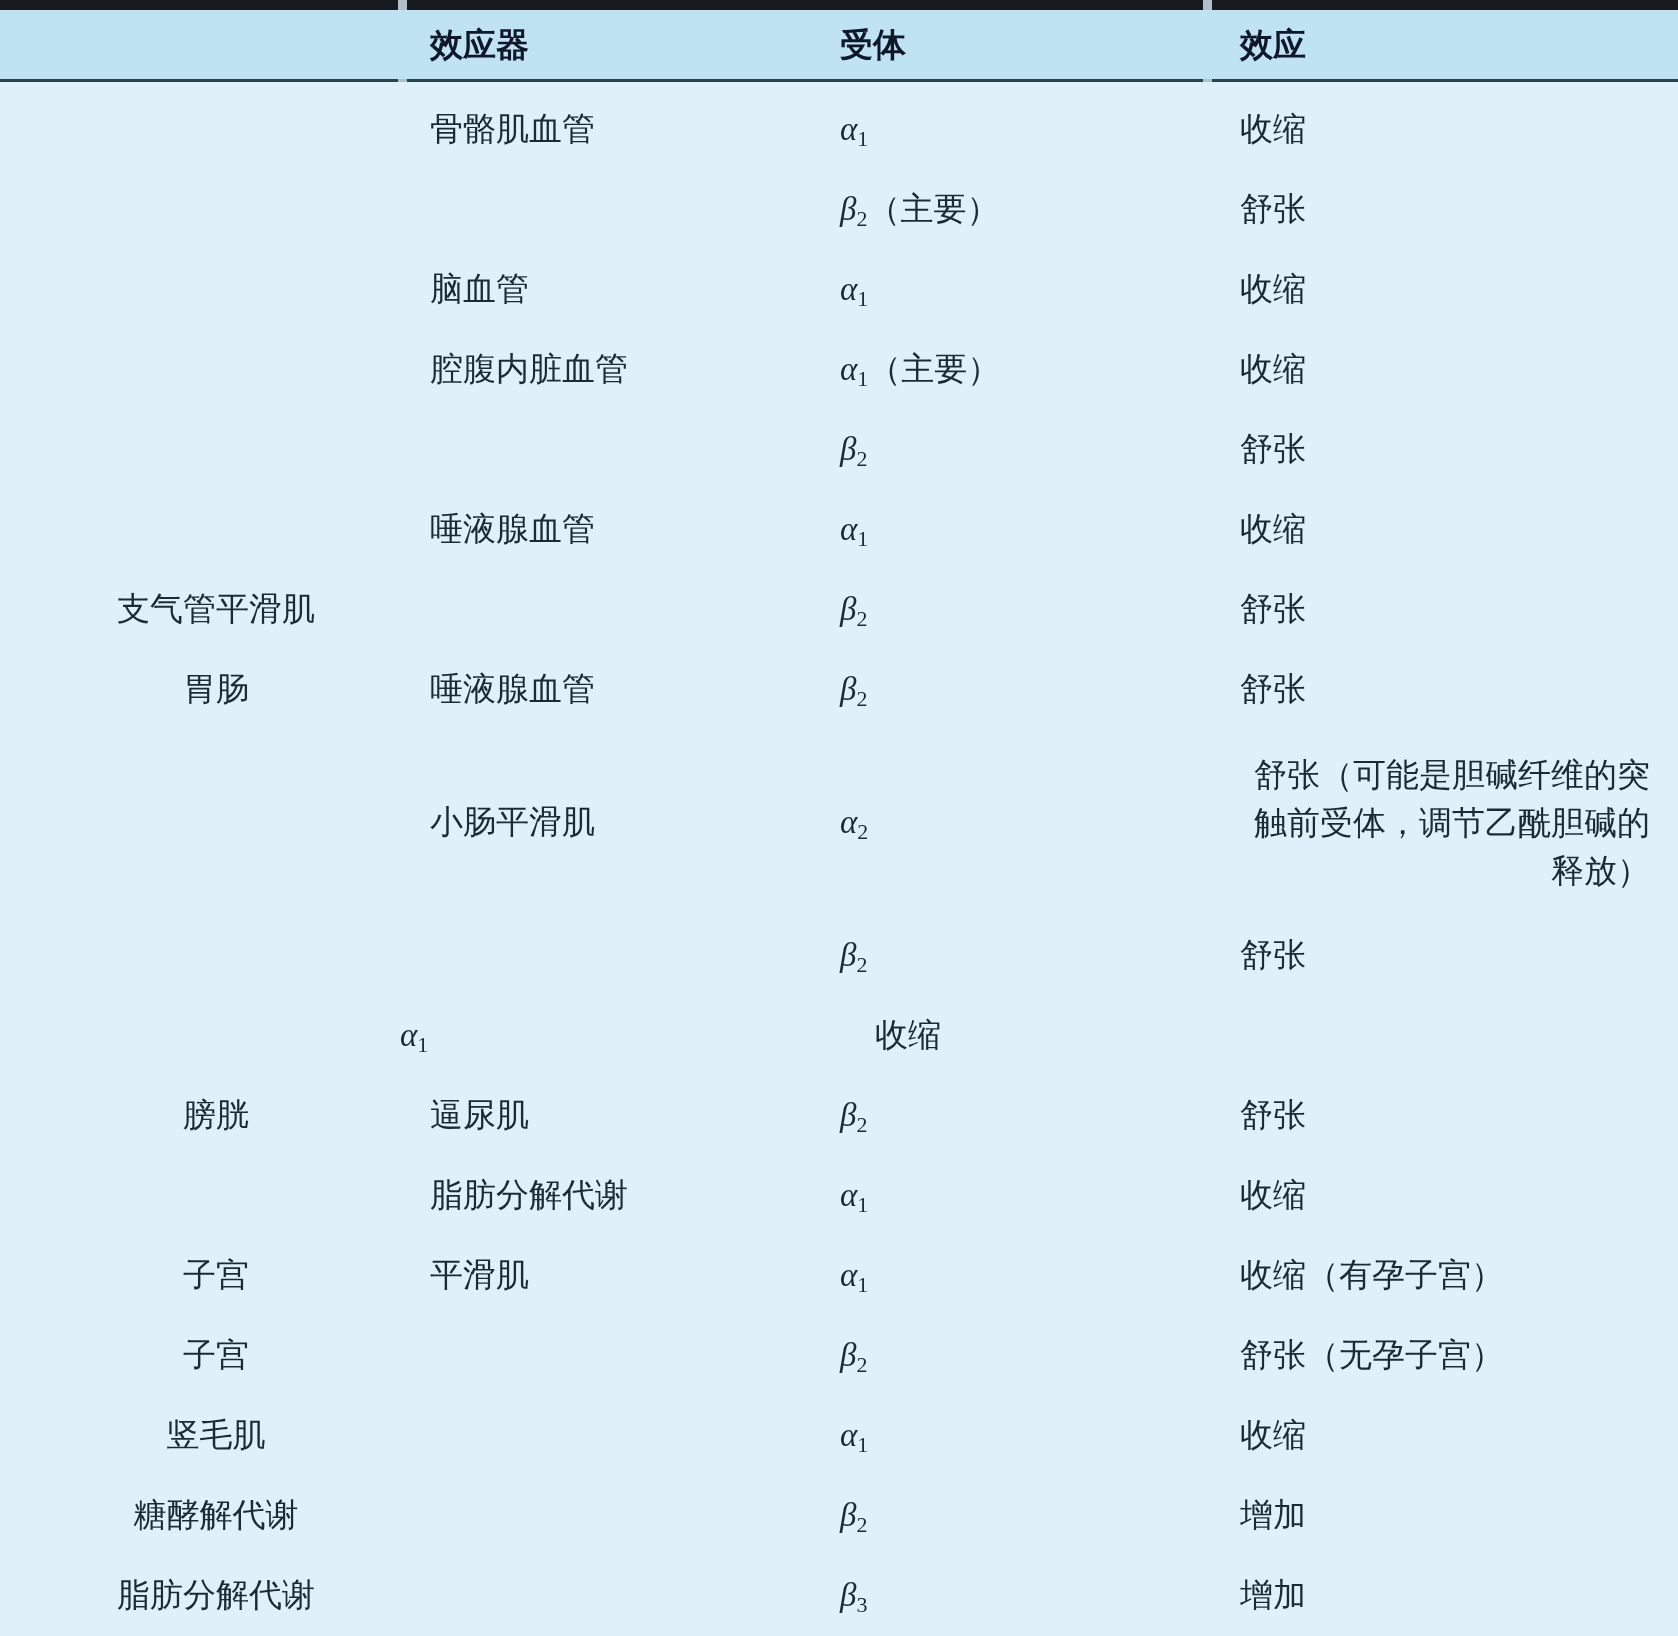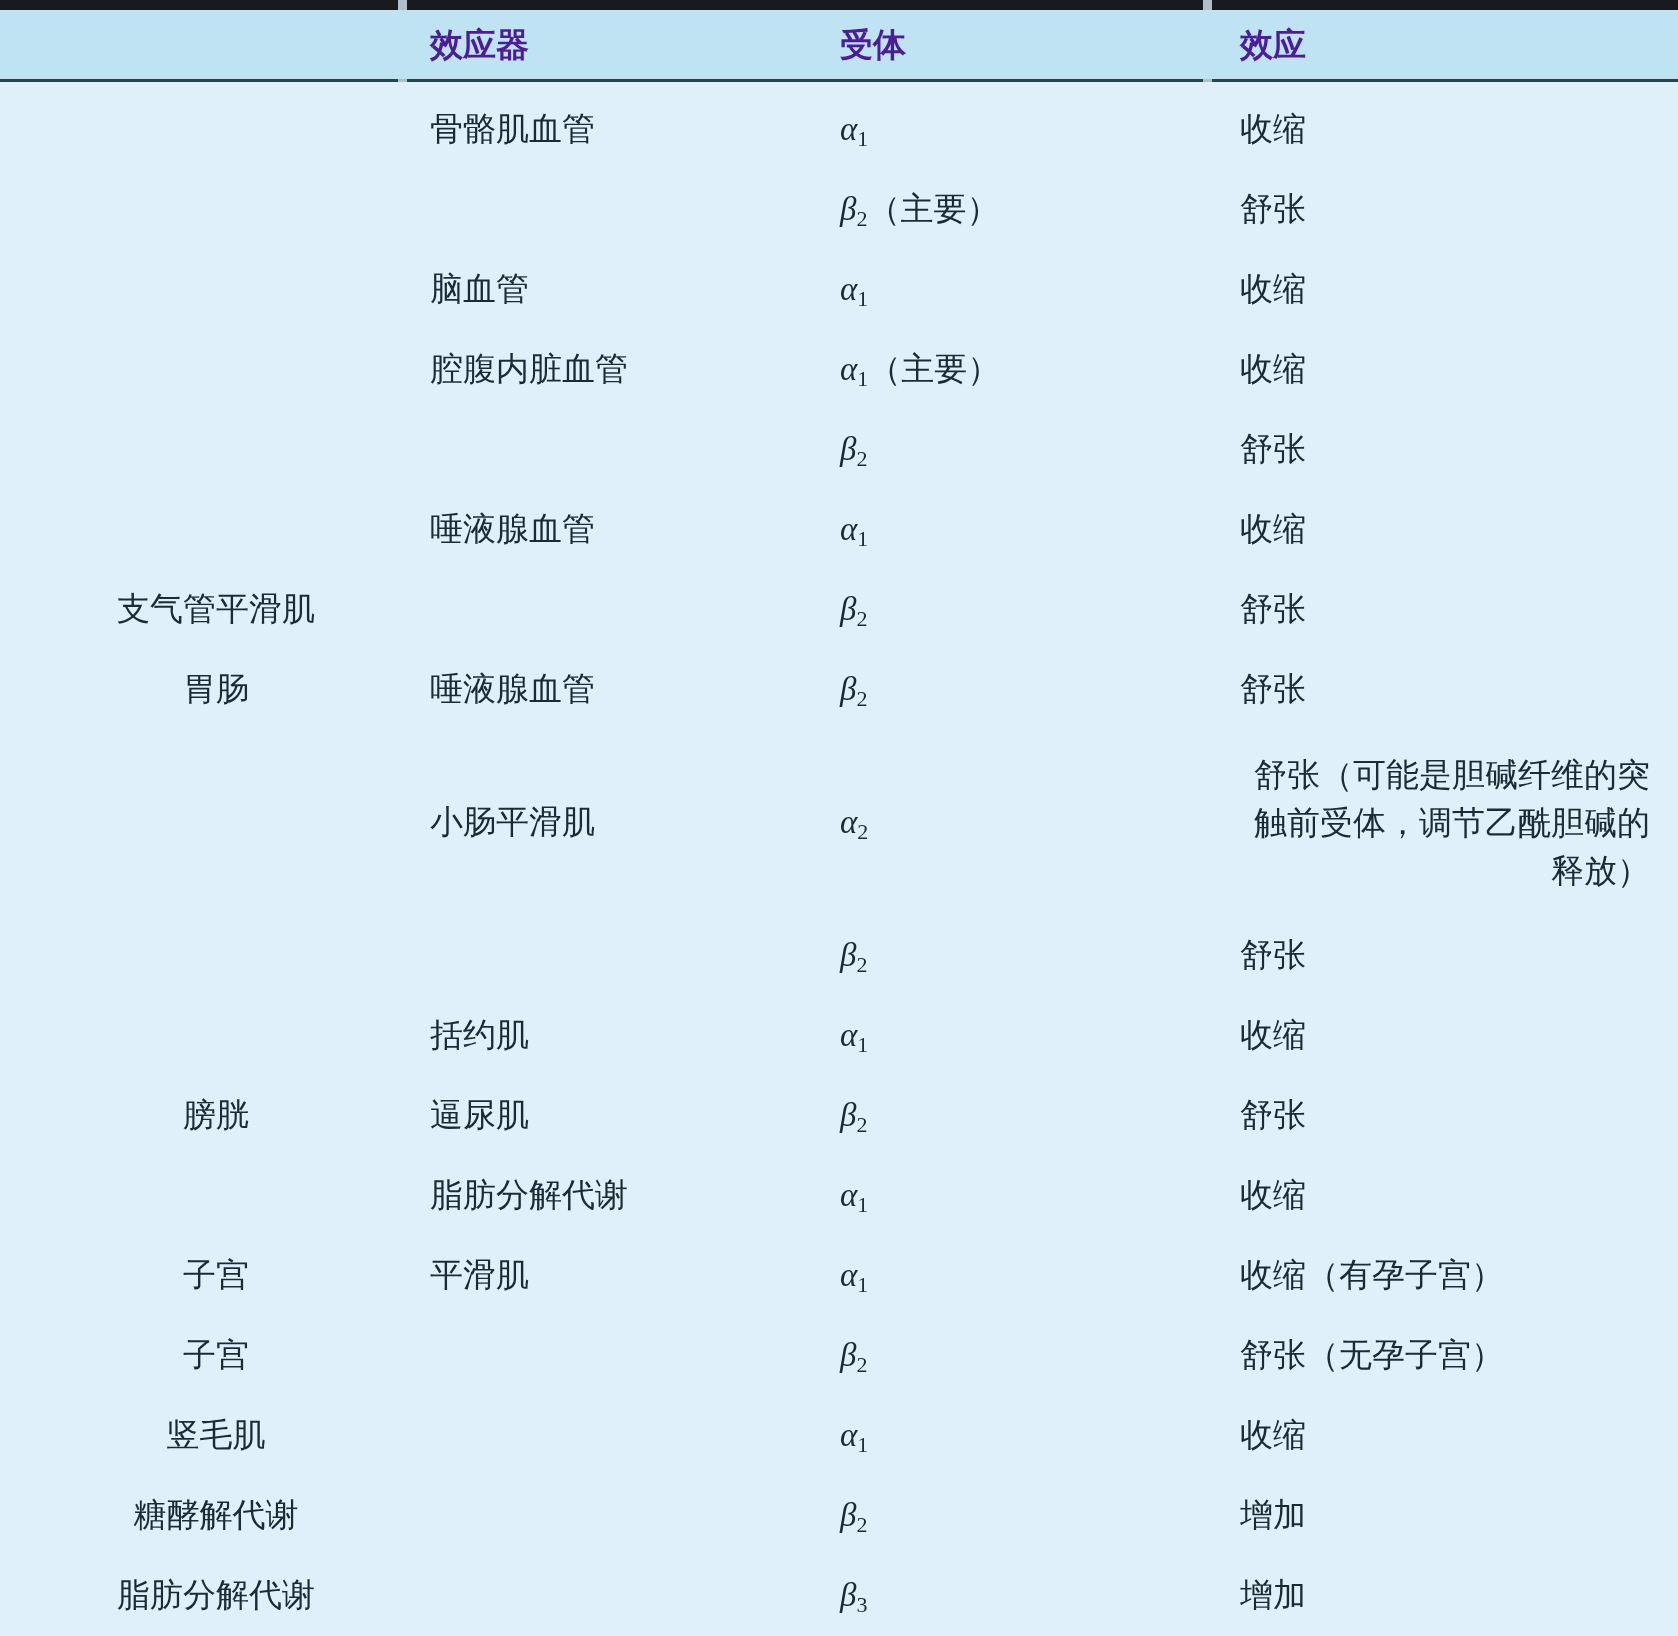--- a/index.html
+++ b/index.html
@@ -41,21 +41,21 @@
   }
   .grid-row{
     display:grid;
     grid-template-columns:400px 440px 365px 1fr;
     align-items:stretch;
   }
   .header-row{
     flex:0 0 auto;height:69px;
     background:var(--header-bg);
     font-family:"Liberation Sans","DejaVu Sans",sans-serif;
-    font-weight:700;font-size:34px;color:#4c1d95;
+    font-weight:700;font-size:34px;color:#0f172a;
   }
   .rows{flex:0 0 auto;display:flex;flex-direction:column;margin-top:8px;}
   .row{height:80px;background:var(--body-bg);}
   .row.tall{height:186px;}
   .cell{display:flex;align-items:center;font-size:33px;line-height:1.45;}
   .c1{padding-left:32px;justify-content:center;}
   .c2{padding-left:30px;}
   .c3{padding-left:0px;}
   .c4{padding-left:35px;padding-right:28px;text-align:right;}
   .row.tall .effect{max-width:410px;line-height:48px;}
@@ -224,23 +224,20 @@
       <span class="receptor"><span class="rbase">β</span><sub class="rsub">2</sub><span class="rnote"></span></span>
     </div>
     <div class="cell c4">
       <span class="effect">舒张</span>
     </div>
   </div>
       <div class="grid-row row">
     <div class="cell c1">
       <span class="organ"></span>
     </div>
-    <div class="cell c2">
-      <span class="effector">括约肌</span>
-    </div>
     <div class="cell c3">
       <span class="receptor"><span class="rbase">α</span><sub class="rsub">1</sub><span class="rnote"></span></span>
     </div>
     <div class="cell c4">
       <span class="effect">收缩</span>
     </div>
   </div>
       <div class="grid-row row">
     <div class="cell c1">
       <span class="organ">膀胱</span>

